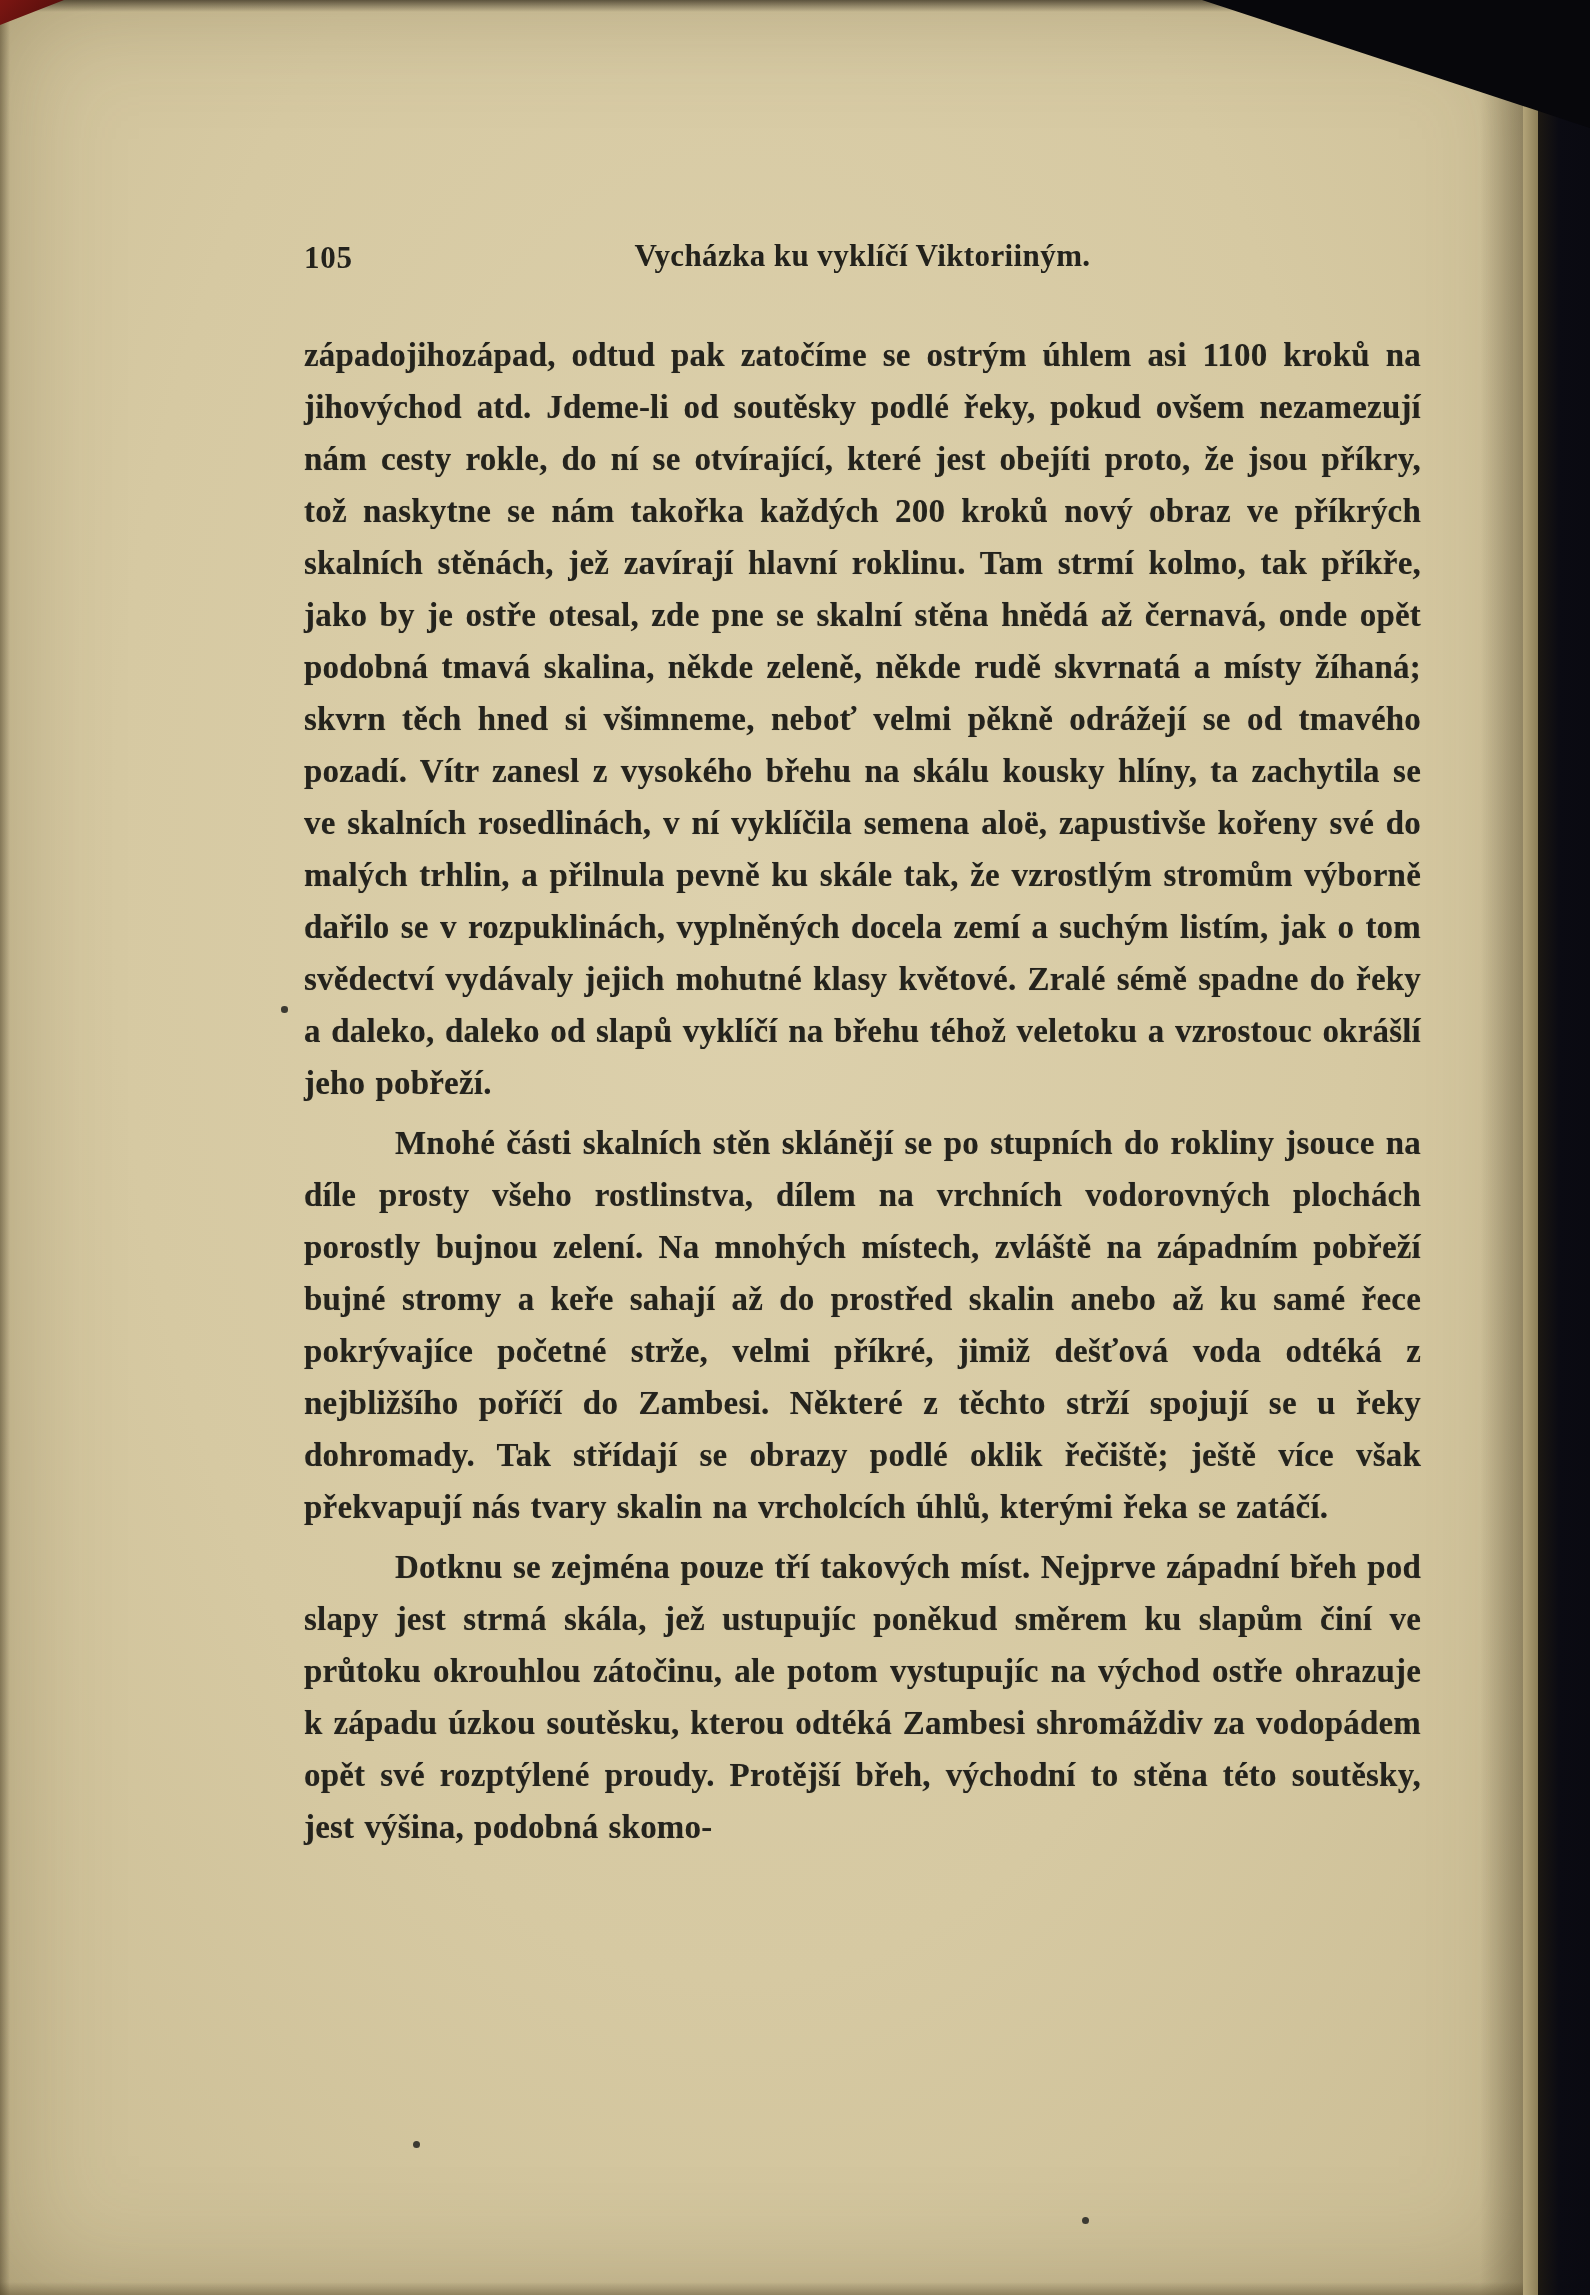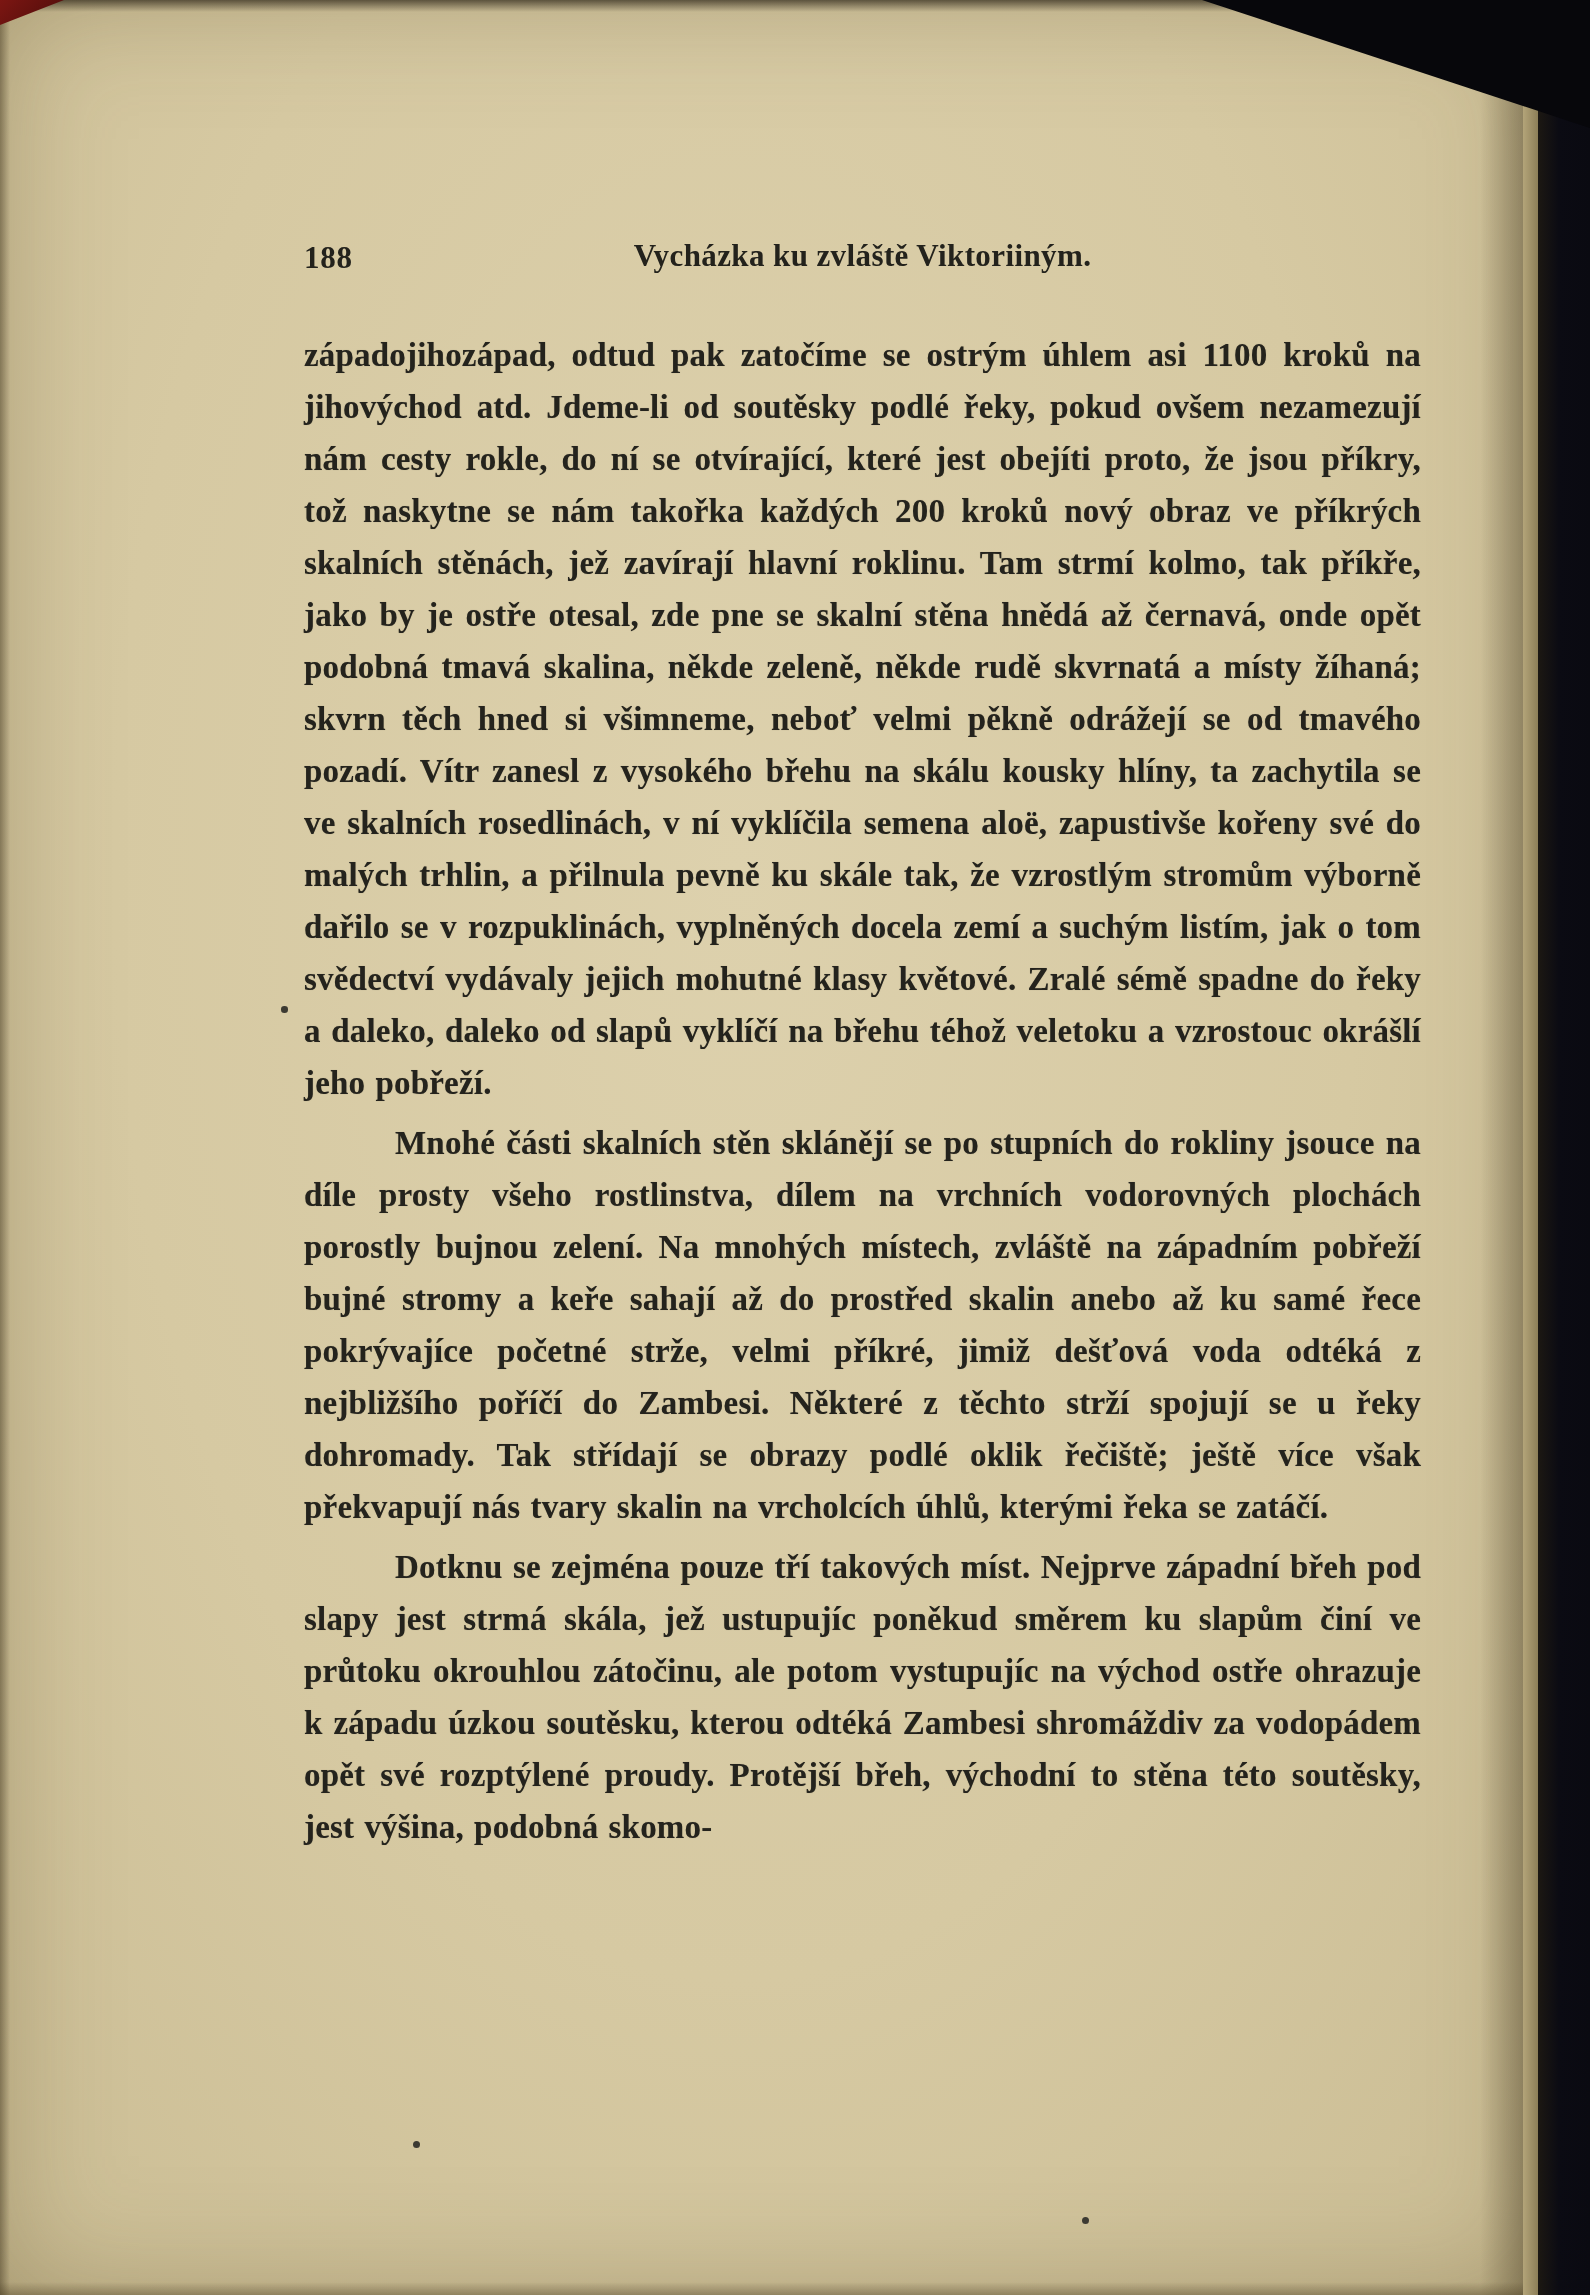--- a/index.html
+++ b/index.html
@@ -135,22 +135,22 @@
 </head>
 <body>
 
 <div class="scan-root">
 
   <div class="page">
     <div class="edge-left"></div>
     <div class="edge-right-shade"></div>
 
     <div class="header">
-      <span class="pagenum">188</span>
-      <span class="running-title">Vycházka ku zvláště Viktoriiným.</span>
+      <span class="pagenum">105</span>
+      <span class="running-title">Vycházka ku vyklíčí Viktoriiným.</span>
     </div>
 
     <div class="text-block">
       <p class="para">západojihozápad, odtud pak zatočíme se ostrým úhlem asi 1100 kroků na jihovýchod atd. Jdeme-li od soutěsky podlé řeky, pokud ovšem nezamezují nám cesty rokle, do ní se otvírající, které jest obejíti proto, že jsou příkry, tož naskytne se nám takořka každých 200 kroků nový obraz ve příkrých skalních stěnách, jež zavírají hlavní roklinu. Tam strmí kolmo, tak příkře, jako by je ostře otesal, zde pne se skalní stěna hnědá až černavá, onde opět podobná tmavá skalina, někde zeleně, někde rudě skvrnatá a místy žíhaná; skvrn těch hned si všimneme, neboť velmi pěkně odrážejí se od tmavého pozadí. Vítr zanesl z vysokého břehu na skálu kousky hlíny, ta zachytila se ve skalních rosedlinách, v ní vyklíčila semena aloë, zapustivše kořeny své do malých trhlin, a přilnula pevně ku skále tak, že vzrostlým stromům výborně dařilo se v rozpuklinách, vyplněných docela zemí a suchým listím, jak o tom svědectví vydávaly jejich mohutné klasy květové. Zralé sémě spadne do řeky a daleko, daleko od slapů vyklíčí na břehu téhož veletoku a vzrostouc okrášlí jeho pobřeží.</p>
       <p class="para indent">Mnohé části skalních stěn sklánějí se po stupních do rokliny jsouce na díle prosty všeho rostlinstva, dílem na vrchních vodorovných plochách porostly bujnou zelení. Na mnohých místech, zvláště na západním pobřeží bujné stromy a keře sahají až do prostřed skalin anebo až ku samé řece pokrývajíce početné strže, velmi příkré, jimiž dešťová voda odtéká z nejbližšího poříčí do Zambesi. Některé z těchto strží spojují se u řeky dohromady. Tak střídají se obrazy podlé oklik řečiště; ještě více však překvapují nás tvary skalin na vrcholcích úhlů, kterými řeka se zatáčí.</p>
       <p class="para indent">Dotknu se zejména pouze tří takových míst. Nejprve západní břeh pod slapy jest strmá skála, jež ustupujíc poněkud směrem ku slapům činí ve průtoku okrouhlou zátočinu, ale potom vystupujíc na východ ostře ohrazuje k západu úzkou soutěsku, kterou odtéká Zambesi shromáždiv za vodopádem opět své rozptýlené proudy. Protější břeh, východní to stěna této soutěsky, jest výšina, podobná skomo-</p>
     </div>
 
     <div class="speck speck-1"></div>
     <div class="speck speck-2"></div>

